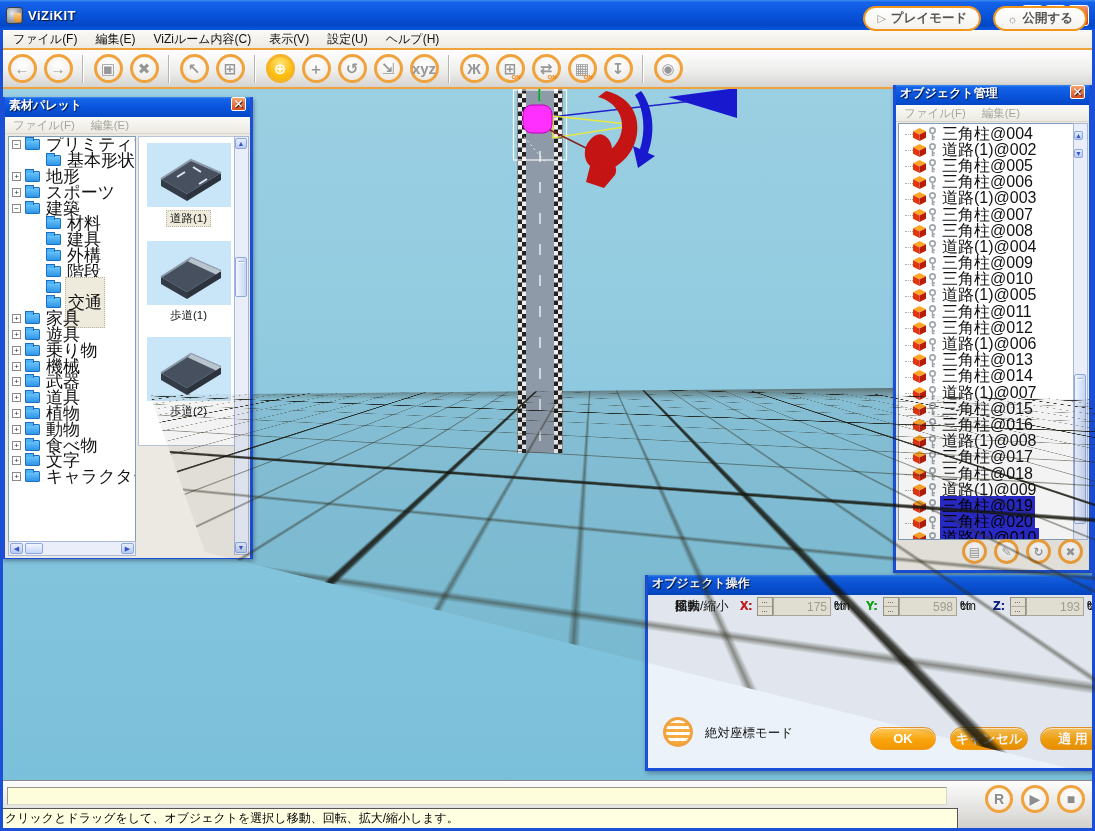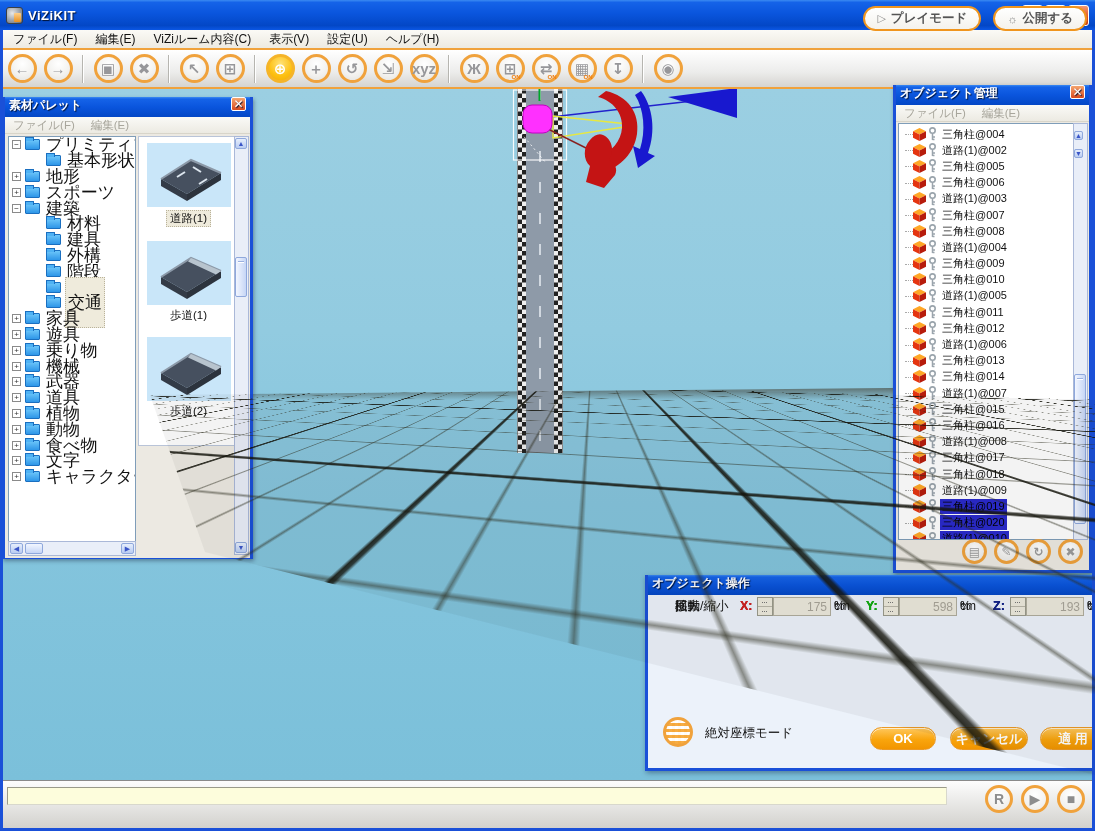--- a/index.html
+++ b/index.html
@@ -105,21 +105,21 @@
   .grip{display:block;width:6px;margin:3px auto 0;border-top:1px solid #9ab0e0;border-bottom:1px solid #fff;height:2px;}
 
   
   .objmgr{left:893px;top:85px;width:199px;height:488px;}
   .objmgr-body{position:relative;height:447px;}
   .obj-list{position:absolute;left:2px;top:1px;width:189px;height:417px;background:#fff;border:1px solid #7f9db9;overflow:hidden;padding-top:2px;}
   .obj-row{display:flex;align-items:center;height:16.2px;padding-left:14px;white-space:nowrap;position:relative;}
   .obj-row::before{content:"";position:absolute;left:6px;top:50%;width:8px;border-top:1px dotted #aaa;}
   .obj-cube{width:13px;height:13px;flex:none;}
   .obj-key{width:9px;height:14px;flex:none;margin:0 3px 0 2px;}
-  .obj-label{font-size:11px;color:#111;padding:0 2px;}
+  .obj-label{font-size:16px;color:#111;padding:0 2px;}
   .obj-row.selected .obj-label{background:#2a2acc;color:#000;}
   .obj-scroll{position:absolute;right:1px;top:1px;width:15px;height:417px;background:#e9eef8;border:1px solid #aab8d8;}
   .obj-actions{position:absolute;left:0;bottom:2px;width:193px;height:28px;display:flex;justify-content:flex-end;gap:7px;padding-right:6px;}
   .act-circle{width:25px;height:25px;border-radius:50%;border:3px solid #f0a23c;background:radial-gradient(circle at 50% 30%,#fff,#e8e7e3);
     display:flex;align-items:center;justify-content:center;color:#9a9a9a;font-weight:bold;font-size:12px;}
 
   
   .dialog{position:absolute;left:645px;top:575px;width:472px;height:196px;border:3px solid #1a50d8;border-top:none;
     background:#14532d;box-shadow:1px 2px 5px rgba(0,0,30,.35);}
   .dlg-body{position:relative;height:173px;background:#ecf2fa;}
@@ -1052,20 +1052,21 @@
             </span>
             <span class="val">193</span>
             <span class="unit">%</span>
           </span>
         </div>
       </div>
   </div>
 
   <div class="bottombar">
     <input class="status-input" readonly="" value="" style="">
+    <div class="status-msg">クリックとドラッグをして、オブジェクトを選択し移動、回転、拡大/縮小します。</div>
     <div class="media-btns">
 
         <span class="media-circle">
           <span>R</span>
         </span>
 
         <span class="media-circle">
           <span>▶</span>
         </span>
 

